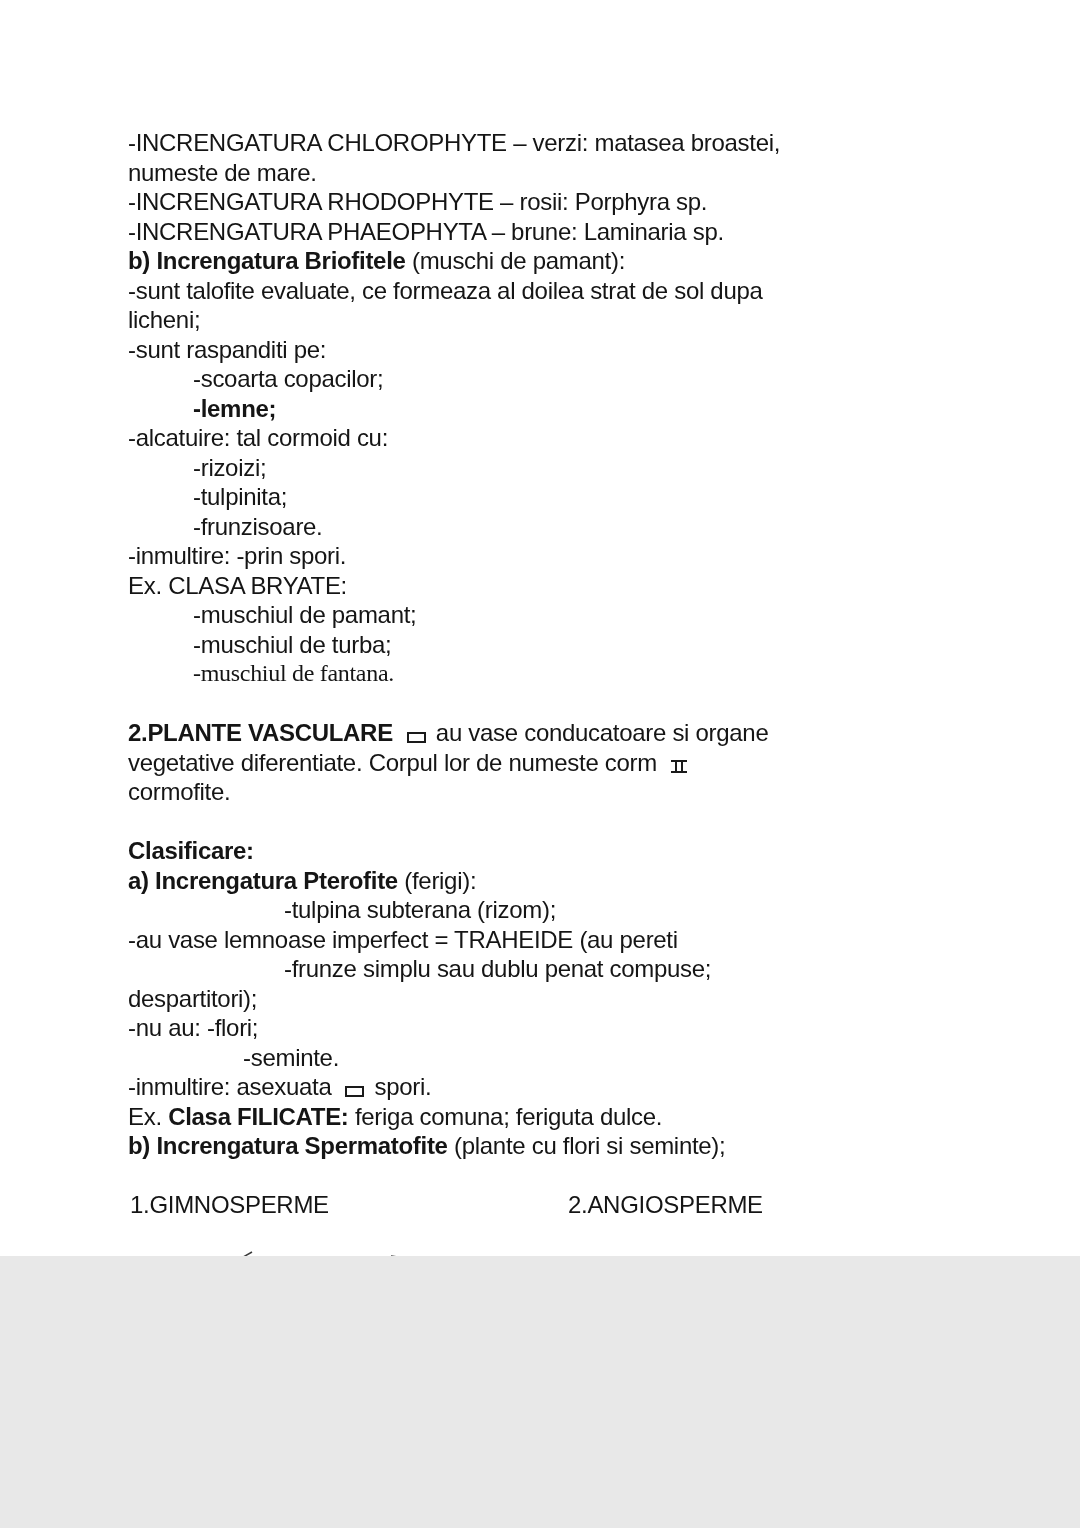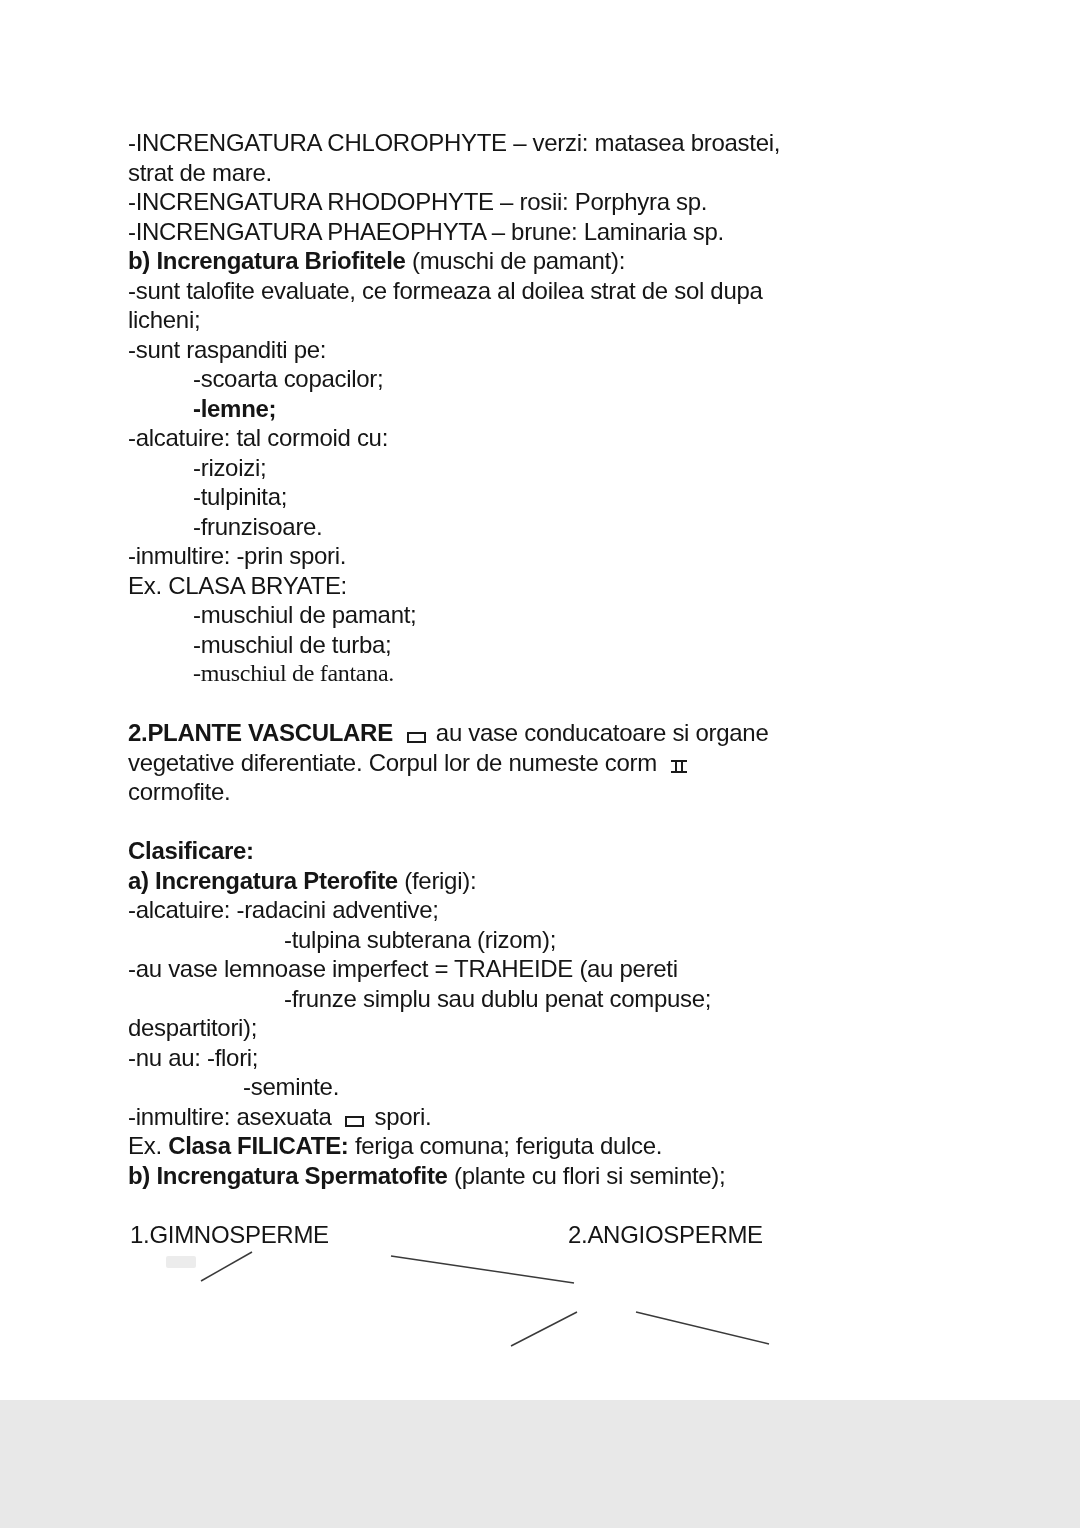--- a/index.html
+++ b/index.html
@@ -1,18 +1,18 @@
 <!DOCTYPE html>
 <html><head>
 <meta charset="utf-8">
 <style>
   html,body { margin:0; padding:0; background:#e8e8e8; }
   .page {
     position:relative;
-    width:1080px; height:1400px;
+    width:1080px; height:1256px;
     background:#ffffff;
     overflow:hidden;
     font-family:"Liberation Sans","DejaVu Sans",sans-serif;
     color:#151515;
   }
   .content {
     position:absolute;
     left:128px; top:128px; width:910px;
   }
   .line {
@@ -57,21 +57,21 @@
     background:#ececec;
     border-radius:2px;
   }
 </style>
 </head>
 <body>
 
 <div class="page">
   <div class="content">
       <div class="line"><span>-INCRENGATURA CHLOROPHYTE – verzi: matasea broastei,</span></div>
-      <div class="line"><span>strat de mare.</span></div>
+      <div class="line"><span>numeste de mare.</span></div>
       <div class="line"><span>-INCRENGATURA RHODOPHYTE – rosii: Porphyra sp.</span></div>
       <div class="line"><span>-INCRENGATURA PHAEOPHYTA – brune: Laminaria sp.</span></div>
       <div class="line"><b>b) Increngatura Briofitele</b><span> (muschi de pamant):</span></div>
       <div class="line"><span>-sunt talofite evaluate, ce formeaza al doilea strat de sol dupa</span></div>
       <div class="line"><span>licheni;</span></div>
       <div class="line"><span>-sunt raspanditi pe:</span></div>
       <div class="line" style="padding-left: 65px;"><span>-scoarta copacilor;</span></div>
       <div class="line" style="padding-left: 65px; font-weight: bold;"><span>-lemne;</span></div>
       <div class="line"><span>-alcatuire: tal cormoid cu:</span></div>
       <div class="line" style="padding-left: 65px;"><span>-rizoizi;</span></div>
@@ -82,21 +82,20 @@
       <div class="line" style="padding-left: 65px;"><span>-muschiul de pamant;</span></div>
       <div class="line" style="padding-left: 65px;"><span>-muschiul de turba;</span></div>
       <div class="line" style="padding-left: 65px; font-family: Liberation Serif, serif;"><span>-muschiul de fantana.</span></div>
       <div class="line">&nbsp;</div>
       <div class="line"><b>2.PLANTE VASCULARE</b><span class="g-box"></span><span>au vase conducatoare si organe</span></div>
       <div class="line"><span>vegetative diferentiate. Corpul lor de numeste corm</span><span class="g-pi"></span></div>
       <div class="line"><span>cormofite.</span></div>
       <div class="line">&nbsp;</div>
       <div class="line"><b>Clasificare:</b></div>
       <div class="line"><b>a) Increngatura Pterofite</b><span> (ferigi):</span></div>
-      <div class="line"><span>-alcatuire: -radacini adventive;</span></div>
       <div class="line" style="padding-left: 156px;"><span>-tulpina subterana (rizom);</span></div>
       <div class="line"><span>-au vase lemnoase imperfect = TRAHEIDE (au pereti</span></div>
       <div class="line" style="padding-left: 156px;"><span>-frunze simplu sau dublu penat compuse;</span></div>
       <div class="line"><span>despartitori);</span></div>
       <div class="line"><span>-nu au: -flori;</span></div>
       <div class="line" style="padding-left: 115px;"><span>-seminte.</span></div>
       <div class="line"><span>-inmultire: asexuata</span><span class="g-box"></span><span>spori.</span></div>
       <div class="line"><span>Ex. </span><b>Clasa FILICATE:</b><span> feriga comuna; feriguta dulce.</span></div>
       <div class="line"><b>b) Increngatura Spermatofite</b><span> (plante cu flori si seminte);</span></div>
       <div class="line">&nbsp;</div>

